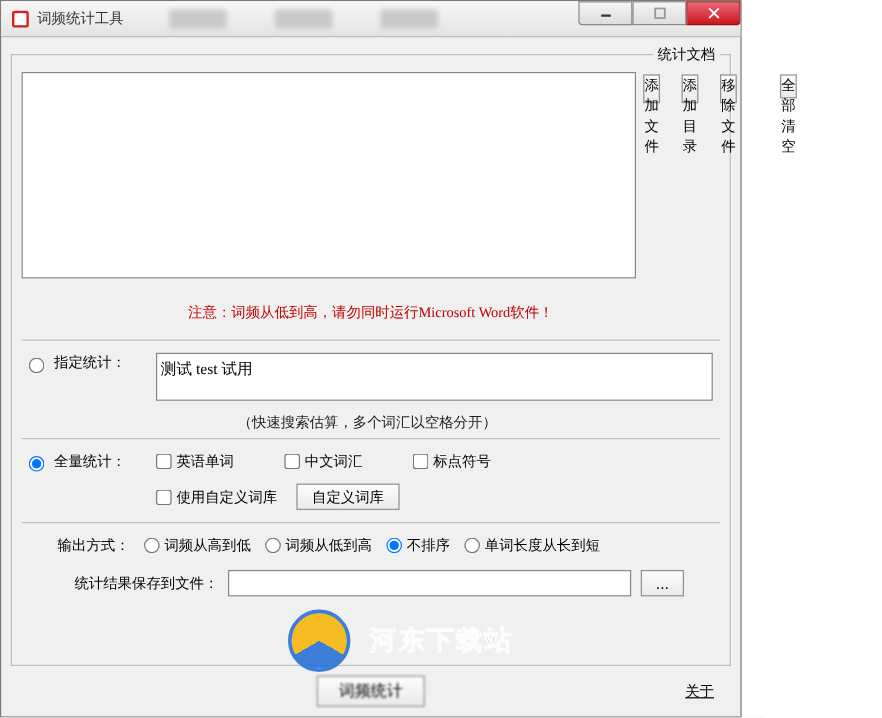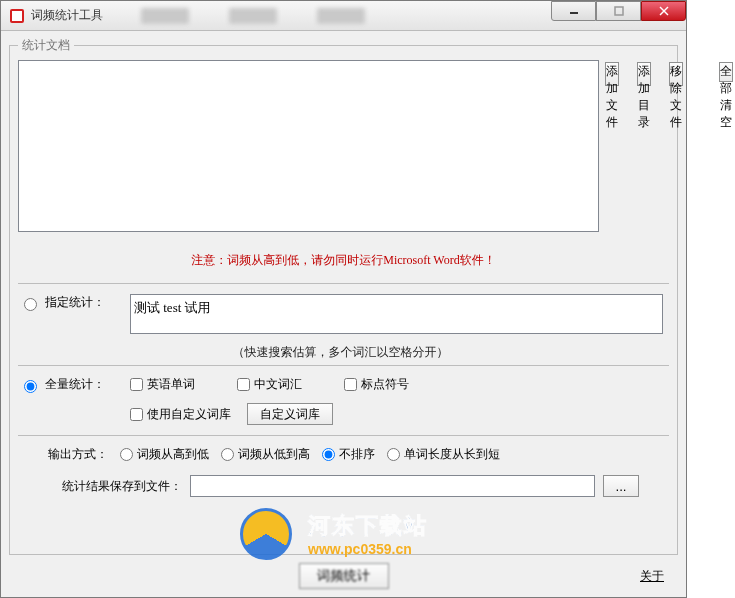--- a/index.html
+++ b/index.html
@@ -5,21 +5,21 @@
 * { box-sizing: border-box; margin: 0; padding: 0; }
 body {
   font-family: "Microsoft YaHei", SimSun, Arial, sans-serif;
   font-size: 12px;
   background: #fff;
   width: 735px;
   height: 598px;
   overflow: hidden;
 }
 .window {
-  width: 687px;
+  width: 618px;
   height: 598px;
   border: 1px solid #7a7a7a;
   background: #f0f0f0;
   display: flex;
   flex-direction: column;
 }
 .titlebar {
   height: 30px;
   background: linear-gradient(#f7f7f7, #e4e4e4);
   border-bottom: 1px solid #bbb;
@@ -73,21 +73,22 @@
 fieldset.main-fs {
   border: 1px solid #bdbdbd;
   padding: 6px 8px 8px 8px;
   flex: 1;
   display: flex;
   flex-direction: column;
   background: #f0f0f0;
 }
 fieldset.main-fs > legend {
   padding: 0 4px;
-  color: #737373;
+  color: #000000;
+  text-align: right;
 }
 .doc-row {
   display: flex;
   gap: 6px;
   height: 172px;
 }
 .doc-list {
   flex: 1;
   background: #fff;
   border: 1px solid #828790;
@@ -267,21 +268,21 @@
         <div class="doc-list"></div>
         <div class="doc-btn-col">
           <button class="btn">添加文件</button>
           <button class="btn">添加目录</button>
           <button class="btn">移除文件</button>
           <div class="spacer"></div>
           <button class="btn btn-flat">全部清空</button>
         </div>
       </div>
 
-      <div class="warning-row">注意：词频从高到低，请勿同时运行Microsoft Word软件！</div>
+      <div class="warning-row">注意：词频从低到高，请勿同时运行Microsoft Word软件！</div>
 
       <hr class="hr">
 
       <div class="sect row row-top">
         <label class="label-lead">
           <input type="radio" name="mode" style="">
           <span>指定统计：</span>
         </label>
         <textarea class="spec-textarea" style="">测试 test 试用</textarea>
       </div>
@@ -331,17 +332,16 @@
     <div class="footer">
       <button class="run-btn">词频统计</button>
       <a class="about-link">关于</a>
     </div>
   </div>
 
   <div class="watermark">
     <div class="wm-logo"></div>
     <div class="wm-text-col">
       <span class="wm-title">河东下载站</span>
-      <span class="wm-url">www.pc0359.cn</span>
     </div>
   </div>
 
 </div>
 
 </body></html>

